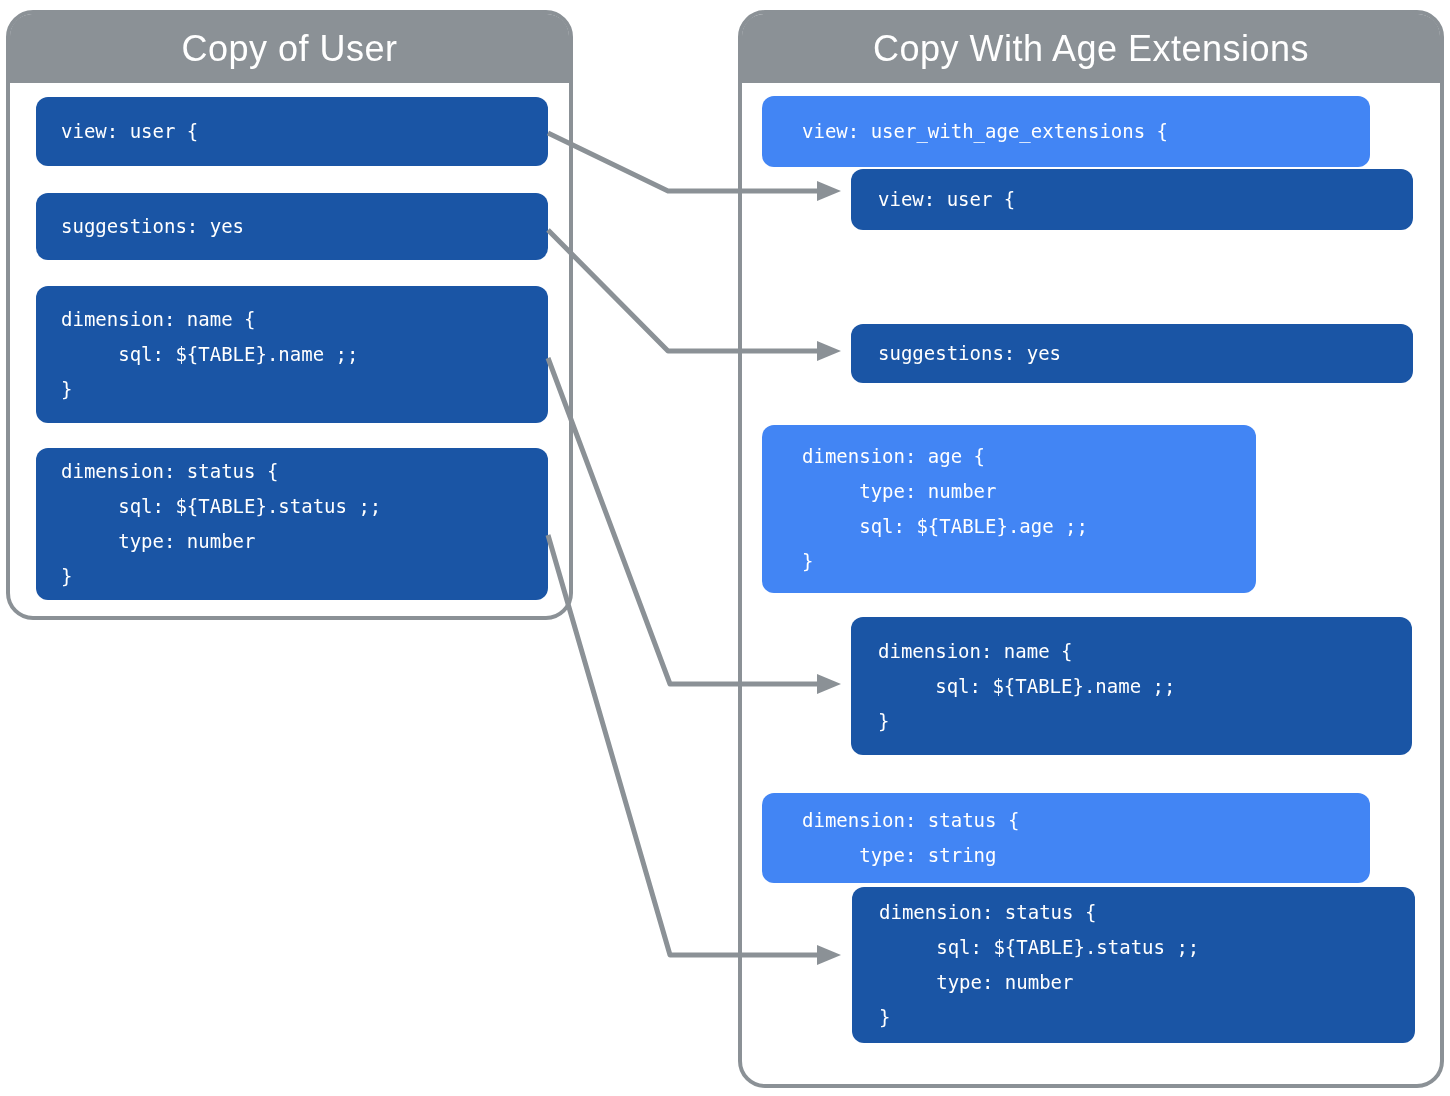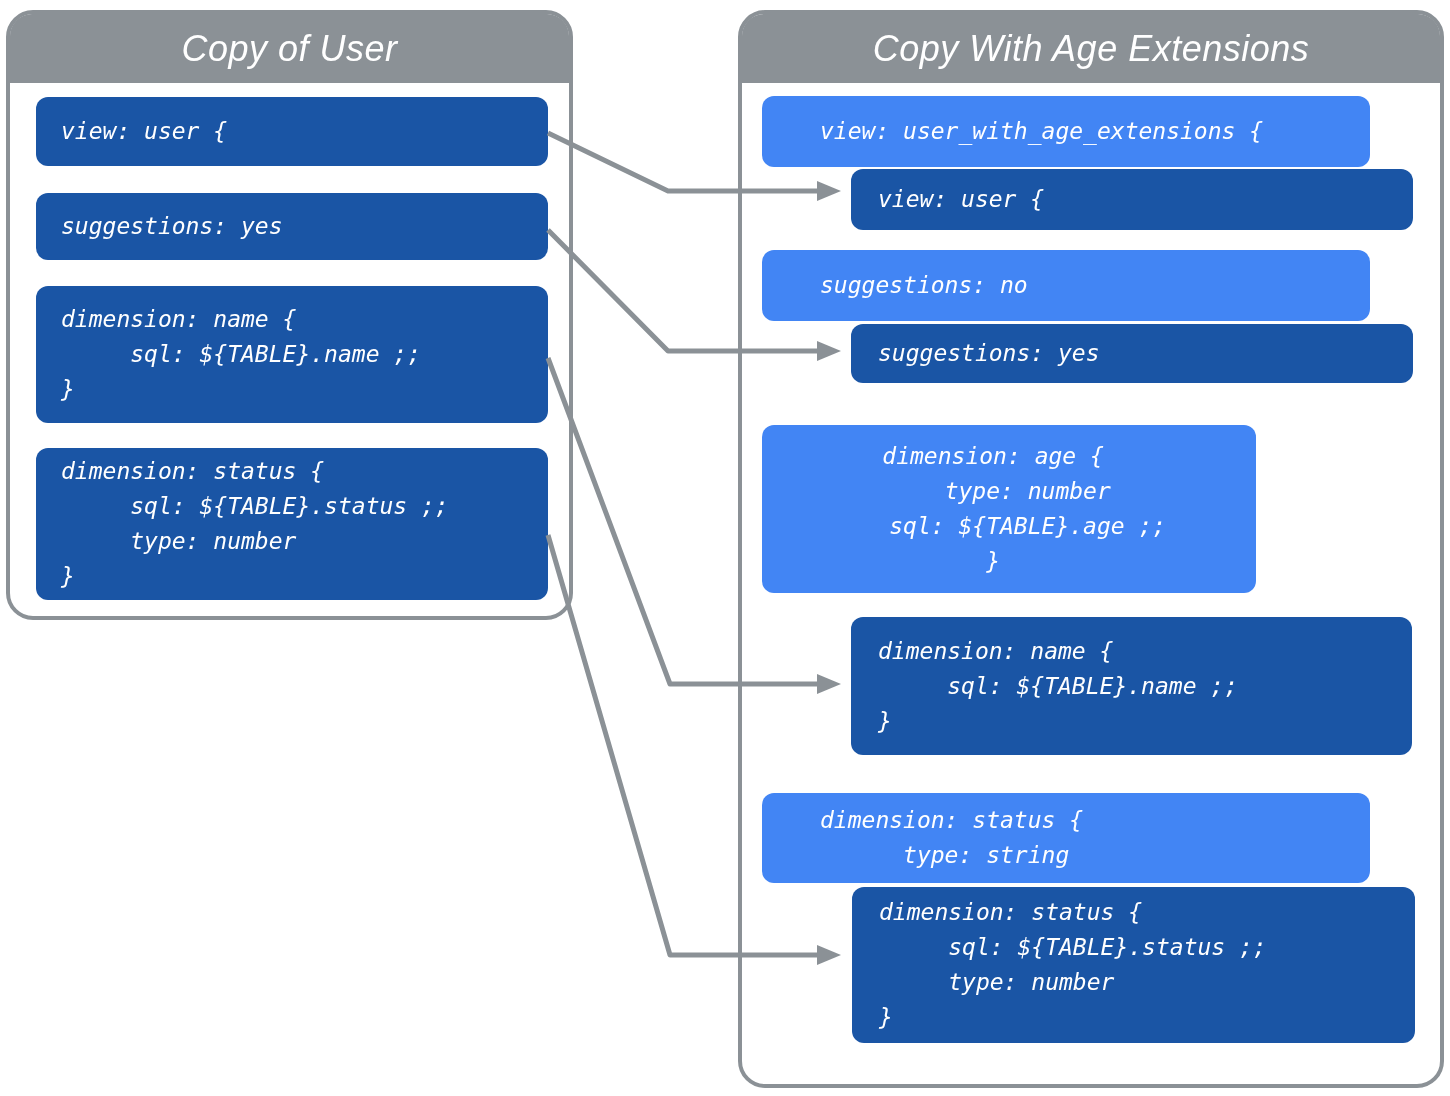--- a/index.html
+++ b/index.html
@@ -5,49 +5,49 @@
   :root{
     --gray:#8b9196;
     --dark-blue:#1a55a5;
     --light-blue:#4285f4;
     --text-white:#ffffff;
     --bg:#ffffff;
   }
   html,body{margin:0;padding:0;background:var(--bg);}
   #stage{
     position:relative;width:1450px;height:1096px;background:var(--bg);
-    overflow:hidden;font-family:"Liberation Sans",sans-serif;font-style:italic;
+    overflow:hidden;font-family:"Liberation Sans",sans-serif;
   }
   .panel{
     position:absolute;box-sizing:border-box;background:#fff;
     border:4px solid var(--gray);border-radius:27px;
   }
   #left-panel{left:6px;top:10px;width:567px;height:610px;}
   #right-panel{left:738px;top:10px;width:706px;height:1078px;}
   .panel-header{
     position:absolute;left:0;top:0;right:0;height:69px;
     background:var(--gray);border-radius:22px 22px 0 0;
     display:flex;align-items:center;justify-content:center;
   }
   .panel-title{
     color:var(--text-white);font-size:36px;font-weight:500;
     letter-spacing:0.5px;white-space:nowrap;
   }
   .code-block{
     position:absolute;box-sizing:border-box;border-radius:12px;
     color:var(--text-white);
     font-family:"DejaVu Sans Mono","Liberation Mono",monospace;
-    font-size:23px;line-height:35px;white-space:pre;
+    font-size:19px;line-height:35px;white-space:pre;
     display:flex;align-items:center;
   }
   .code-block span{white-space:pre;}
   .dark{background:var(--dark-blue);}
   .light{background:var(--light-blue);}
   .pad-l{padding-left:25px;}
-  .pad-r{padding-left:58px;text-align:center;}
+  .pad-r{padding-left:40px;}
   .pad-d{padding-left:27px;}
 
   
   #l1{left:36px;top:97px;width:512px;height:69px;}
   #l2{left:36px;top:193px;width:512px;height:67px;}
   #l3{left:36px;top:286px;width:512px;height:137px;}
   #l4{left:36px;top:448px;width:512px;height:152px;}
 
   
   #r1l{left:762px;top:96px;width:608px;height:71px;z-index:3;}
@@ -102,23 +102,20 @@
   <div class="code-block dark pad-d" id="r1d">
     <span>view: user {</span>
   </div>
   <div class="code-block light pad-r" id="r1l">
     <span>view: user_with_age_extensions {</span>
   </div>
 
   <div class="code-block dark pad-d" id="r2d">
     <span>suggestions: yes</span>
   </div>
-  <div class="code-block light pad-r" id="r2l">
-    <span>suggestions: no</span>
-  </div>
 
   <div class="code-block light pad-r" id="r3l">
     <span>dimension: age {
      type: number
      sql: ${TABLE}.age ;;
 }</span>
   </div>
 
   <div class="code-block dark pad-d" id="r4d">
     <span>dimension: name {

